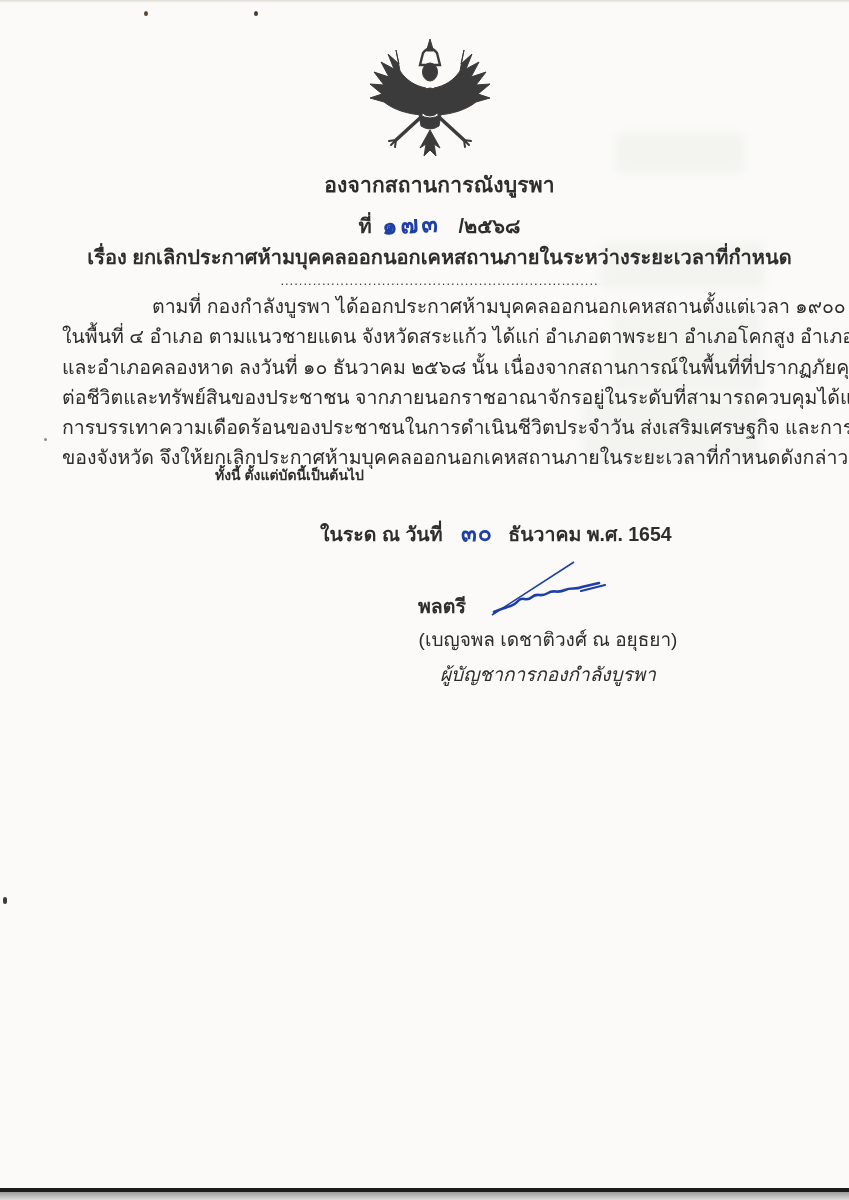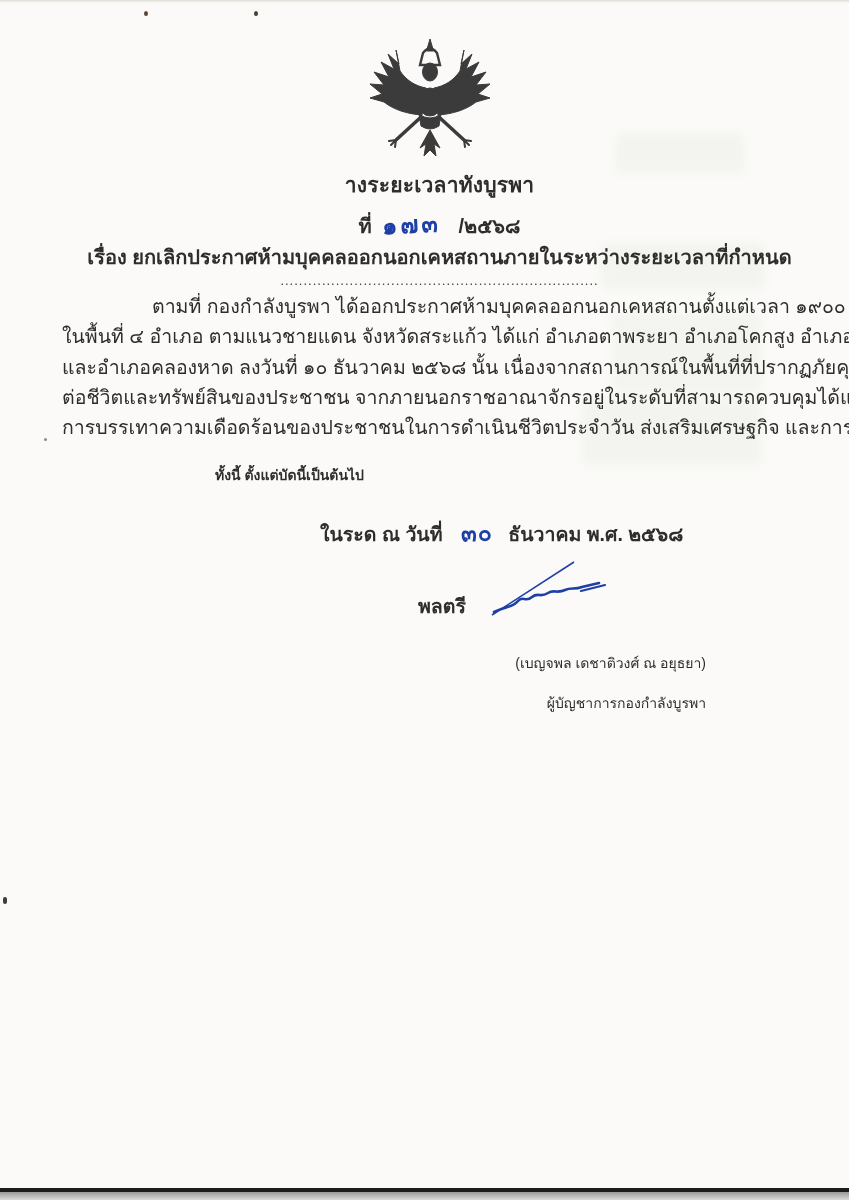--- a/index.html
+++ b/index.html
@@ -37,22 +37,22 @@
   .para .line.first{padding-left:90px;}
 
   .effective{position:absolute;left:215px;top:464px;font-size:14px;font-weight:bold;white-space:nowrap;}
 
   .dateline{position:absolute;left:320px;top:515px;font-size:19.5px;font-weight:bold;white-space:nowrap;}
   .dateline .hand-day{color:#1e3fa6;font-size:23px;font-weight:bold;
     display:inline-block;transform:rotate(-2deg);margin:0 16px 0 18px;letter-spacing:1px;}
 
   .signature-svg{position:absolute;left:478px;top:554px;width:152px;height:68px;}
   .rank{position:absolute;left:418px;top:591px;font-size:19.5px;font-weight:bold;}
-  .signer{position:absolute;left:390px;top:652px;width:316px;text-align:right;font-size:14px;}
-  .signer .pos{margin-top:18px;}
+  .signer{position:absolute;left:390px;top:624px;width:316px;text-align:center;font-size:19px;}
+  .signer .pos{margin-top:5px;font-style:italic;}
 </style>
 </head>
 <body>
 
 <div class="page">
 
   <div class="scan-top-edge"></div>
   <div class="speck" style="left:144px;top:11px;width:4px;height:5px;background:#5a4636;"></div>
   <div class="speck" style="left:254px;top:11px;width:4px;height:5px;background:#4a3a30;"></div>
   <div class="speck" style="left:44px;top:438px;width:3px;height:3px;background:#8a8a86;"></div>
@@ -72,37 +72,38 @@
       <path d="M74 50 C85 48 94 42 100 33 L104 12 L101 26 L112 16 L106 31 L119 24 L111 39 L126 34 L116 47 L130 46 L118 56 L130 60 L116 64 C106 72 92 76 78 77 Z"></path>
       <ellipse cx="70" cy="64" rx="12" ry="14"></ellipse>
       <path d="M59 76 Q70 84 81 76 L79 88 Q70 94 61 88 Z"></path>
       <path d="M70 92 L60 110 L66 106 L64 118 L70 112 L76 118 L74 106 L80 110 Z"></path>
       <path d="M60 80 L36 102 M80 80 L104 102" fill="none" stroke-width="3.5" stroke-linecap="round"></path>
       <path d="M36 102 l-7 1 m7 -1 l-5 5 m5 -5 l-1 7 M104 102 l7 1 m-7 -1 l5 5 m-5 -5 l1 7" fill="none" stroke-width="2" stroke-linecap="round"></path>
     </g>
   </svg>
 
   <div class="header-block">
-    <div class="org-line">างระยะเวลาทังบูรพา</div>
+    <div class="org-line">องจากสถานการณังบูรพา</div>
     <div class="docno-line"><span>ที่</span><span class="hand">๑๗๓</span><span class="suffix">/๒๕๖๘</span></div>
     <div class="subject-line">เรื่อง ยกเลิกประกาศห้ามบุคคลออกนอกเคหสถานภายในระหว่างระยะเวลาที่กำหนด</div>
     <div class="divider">.....................................................................</div>
   </div>
 
   <div class="para">
     <div class="line first">ตามที่ กองกำลังบูรพา ได้ออกประกาศห้ามบุคคลออกนอกเคหสถานตั้งแต่เวลา ๑๙๐๐ – ๐๕๐๐</div>
     <div class="line">ในพื้นที่ ๔ อำเภอ ตามแนวชายแดน จังหวัดสระแก้ว ได้แก่ อำเภอตาพระยา อำเภอโคกสูง อำเภออรัญประเทศ</div>
     <div class="line">และอำเภอคลองหาด ลงวันที่ ๑๐ ธันวาคม ๒๕๖๘ นั้น เนื่องจากสถานการณ์ในพื้นที่ที่ปรากฏภัยคุกคาม</div>
     <div class="line">ต่อชีวิตและทรัพย์สินของประชาชน จากภายนอกราชอาณาจักรอยู่ในระดับที่สามารถควบคุมได้แล้ว เพื่อเป็น</div>
     <div class="line">การบรรเทาความเดือดร้อนของประชาชนในการดำเนินชีวิตประจำวัน ส่งเสริมเศรษฐกิจ และการท่องเที่ยว</div>
+    <div class="line">ของจังหวัด จึงให้ยกเลิกประกาศห้ามบุคคลออกนอกเคหสถานภายในระยะเวลาที่กำหนดดังกล่าว</div>
   </div>
 
   <div class="effective">ทั้งนี้  ตั้งแต่บัดนี้เป็นต้นไป</div>
 
-  <div class="dateline"><span>ในระด  ณ  วันที่</span><span class="hand-day">๓๐</span><span>ธันวาคม พ.ศ. ๒๕๖๘</span></div>
+  <div class="dateline"><span>ในระด  ณ  วันที่</span><span class="hand-day">๓๐</span><span>ธันวาคม พ.ศ. 1654</span></div>
 
   <svg class="signature-svg" viewBox="0 0 152 68" aria-hidden="true">
     <g fill="none" stroke="#1e3fa6">
       <path d="M14 61 L96 8" stroke-width="1.6"></path>
       <path d="M16 58 C28 52 34 54 40 47 C45 41 47 49 54 43 C60 38 62 44 70 39 C76 35 79 40 87 36 C93 33 97 36 104 33 L121 29" stroke-width="2.6" stroke-linecap="round"></path>
       <path d="M103 37 L127 31" stroke-width="2.2" stroke-linecap="round"></path>
     </g>
   </svg>
 
   <div class="rank">พลตรี</div>

